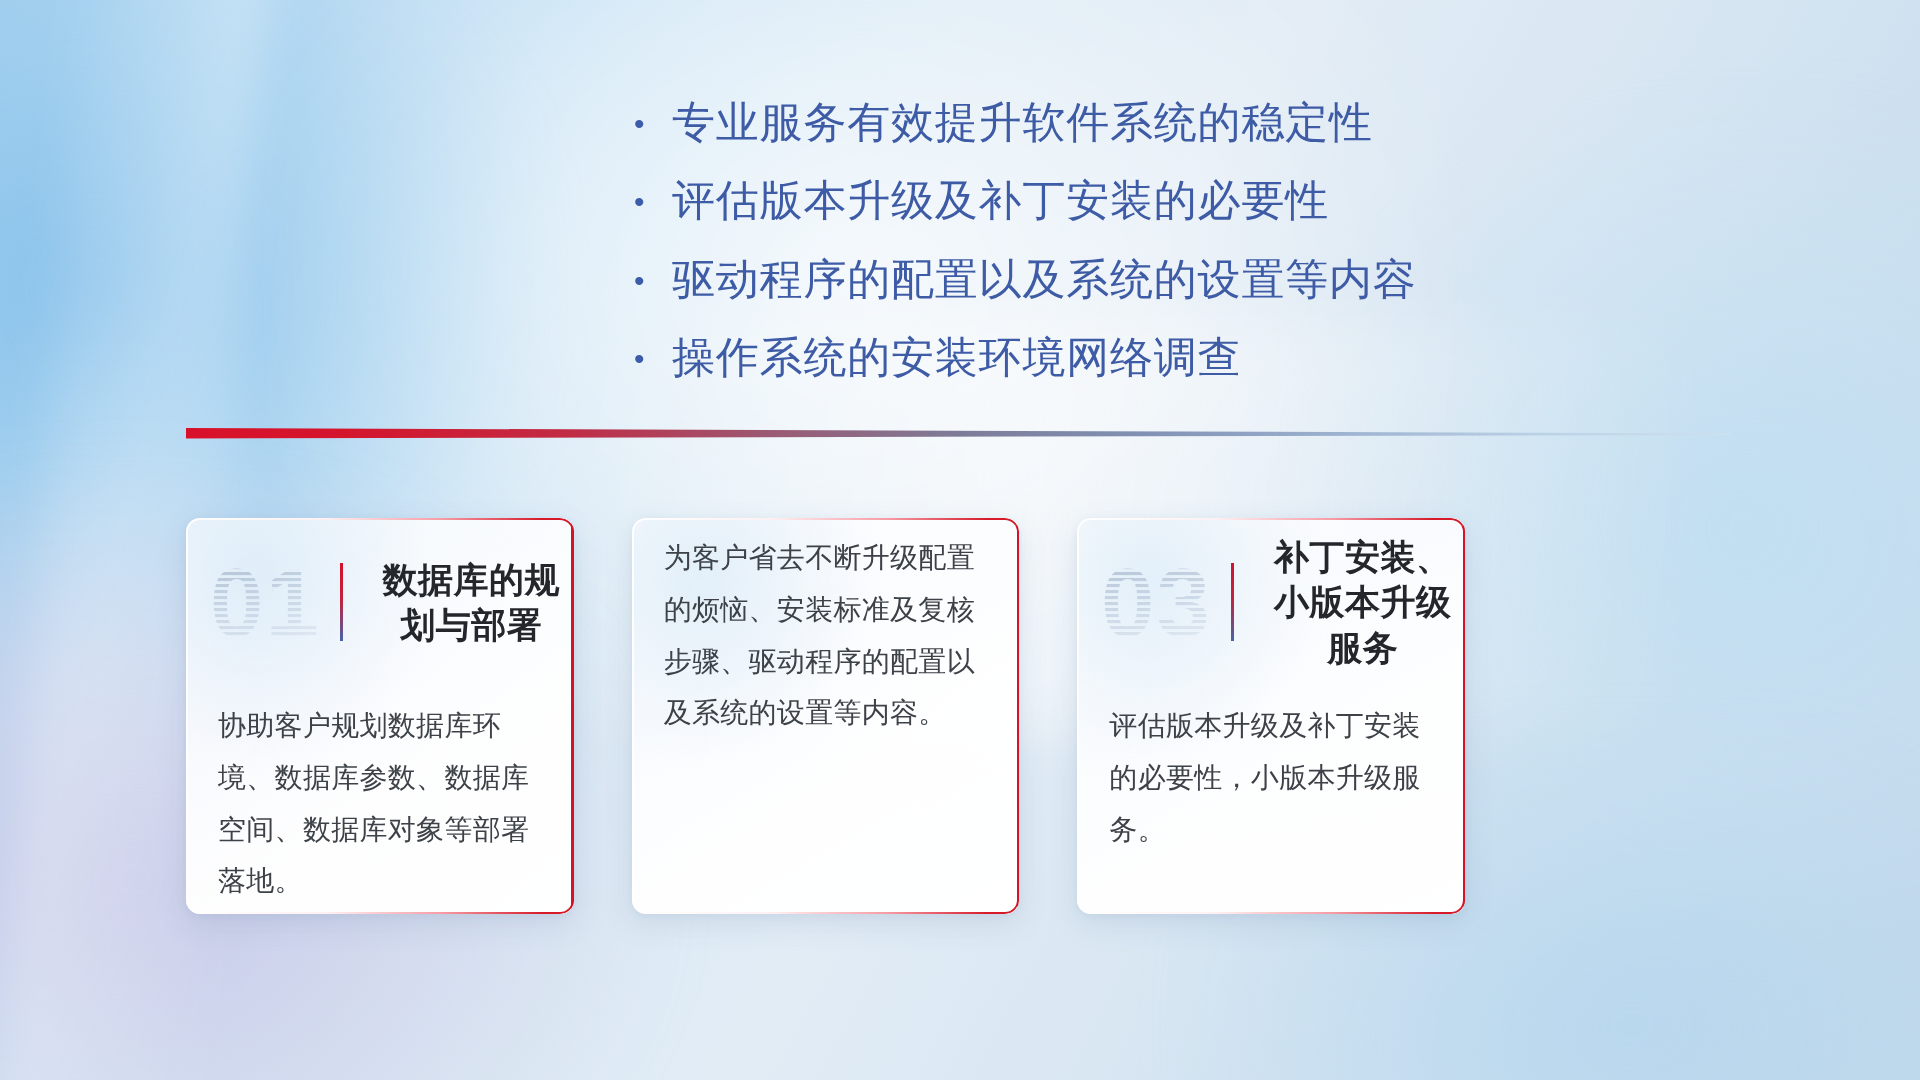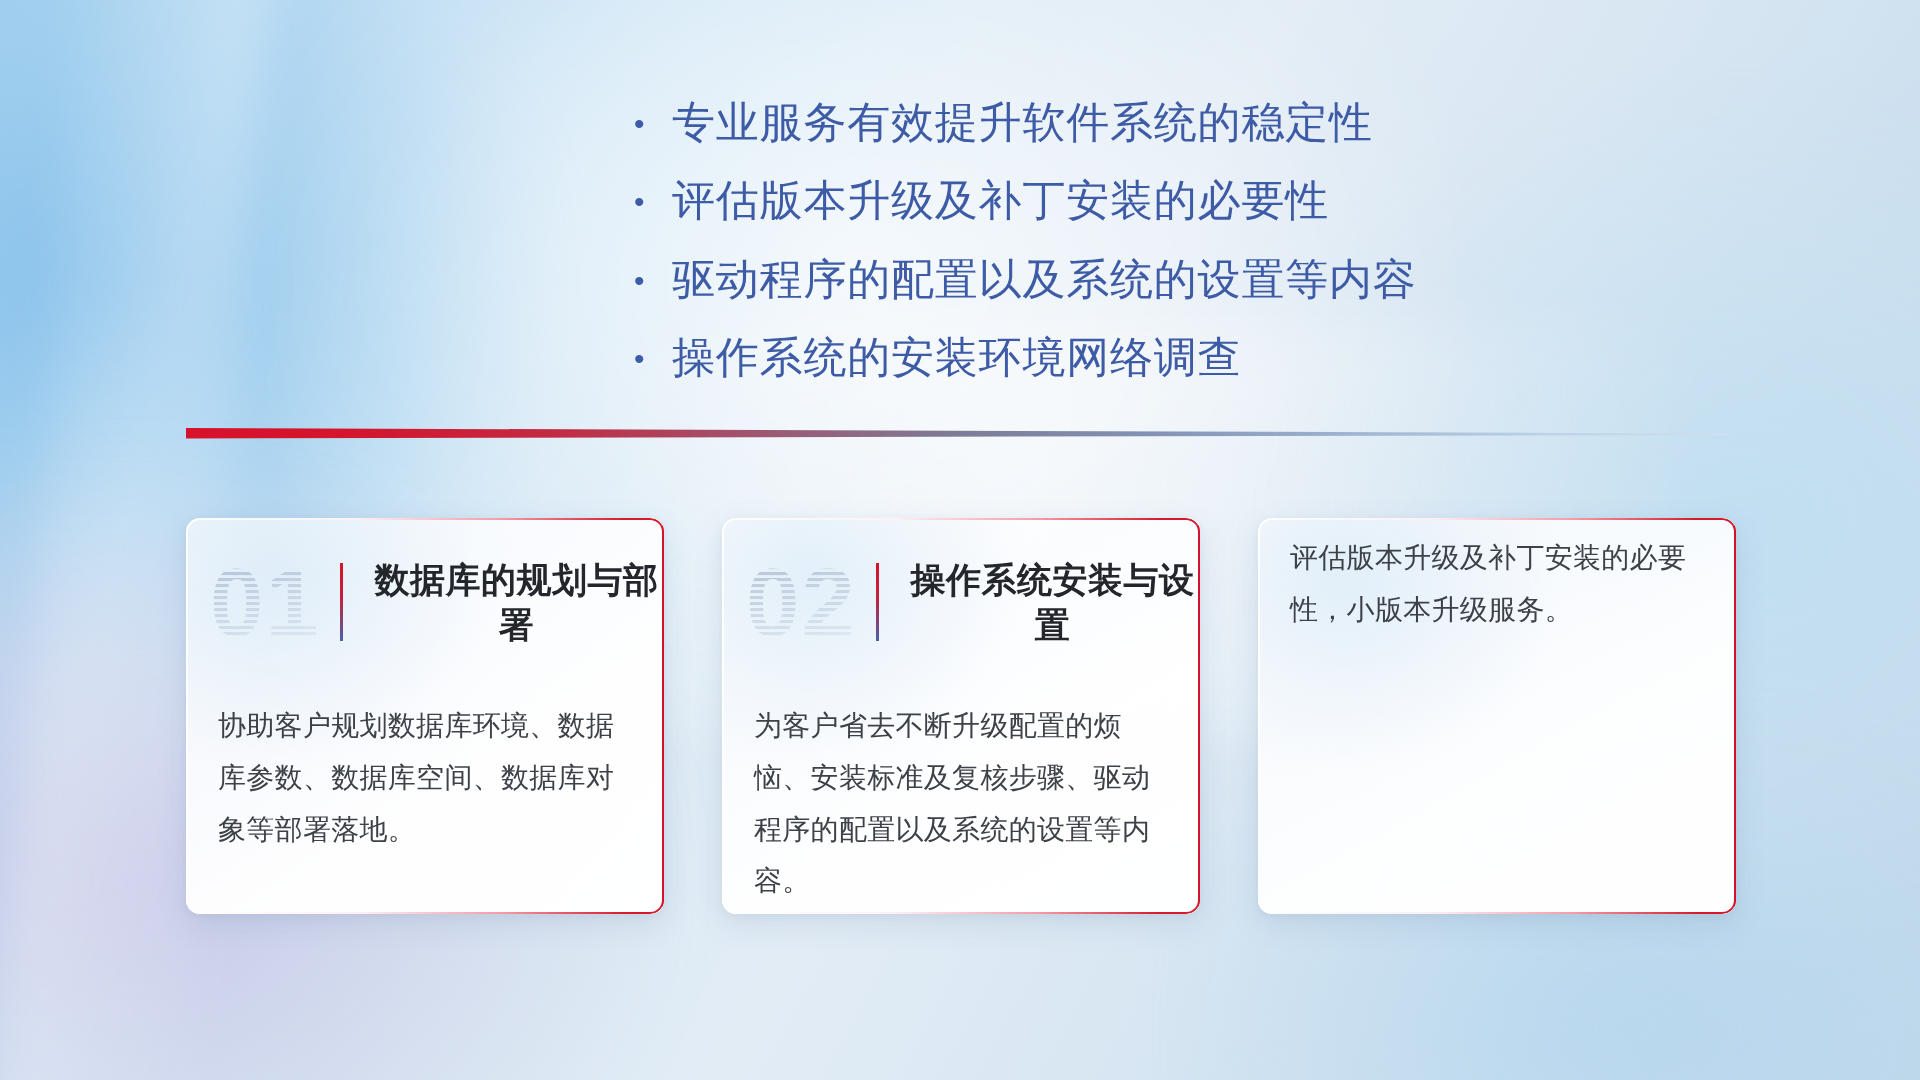--- a/index.html
+++ b/index.html
@@ -148,21 +148,21 @@
     height: 20px;
     z-index: 4;
   }
   .divider-wrap svg { display: block; width: 100%; height: 100%; }
 
   
   .cards {
     position: absolute;
     left: 186px;
     top: 518px;
-    width: 1550px;
+    width: 1279px;
     display: flex;
     gap: 58px;
     z-index: 6;
   }
   .card {
     position: relative;
     flex: 1 1 0;
     height: 396px;
     border-radius: 14px;
     overflow: hidden;
@@ -342,48 +342,48 @@
         <div class="head-bar"></div>
         <div class="card-title">数据库的规划与部署</div>
       </div>
       <div class="card-body">协助客户规划数据库环境、数据库参数、数据库空间、数据库对象等部署落地。</div>
     </div>
 
     <div class="card">
       <div class="card-sheen"></div>
       <div class="card-edge"></div>
       <div class="card-edge-right"></div>
+      <div class="card-body">为客户省去不断升级配置的烦恼、安装标准及复核步骤、驱动程序的配置以及系统的设置等内容。</div>
+    </div>
+
+    <div class="card">
+      <div class="card-sheen"></div>
+      <div class="card-edge"></div>
+      <div class="card-edge-right"></div>
       <div class="card-head">
         <div class="ghost-num">
           <svg viewBox="0 0 122 108">
             <defs>
-              <pattern id="stripes2" width="4" height="6" patternUnits="userSpaceOnUse">
+              <pattern id="stripes3" width="4" height="6" patternUnits="userSpaceOnUse">
                 <rect x="0" y="0" width="4" height="3.1" fill="#9fb0c6"></rect>
               </pattern>
-              <linearGradient id="fade2" x1="0" y1="0" x2="0.25" y2="1">
+              <linearGradient id="fade3" x1="0" y1="0" x2="0.25" y2="1">
                 <stop offset="0%" stop-color="#ffffff" stop-opacity="0.95"></stop>
                 <stop offset="45%" stop-color="#ffffff" stop-opacity="0.55"></stop>
                 <stop offset="100%" stop-color="#ffffff" stop-opacity="0.18"></stop>
               </linearGradient>
-              <mask id="m2">
-                <rect x="0" y="0" width="122" height="108" fill="url(#fade2)"></rect>
+              <mask id="m3">
+                <rect x="0" y="0" width="122" height="108" fill="url(#fade3)"></rect>
               </mask>
             </defs>
-            <g mask="url(#m2)" opacity="0.85">
-              <text x="2" y="88" font-family="'Liberation Sans', sans-serif" font-size="96" font-weight="700" letter-spacing="2" fill="url(#stripes2)">02</text>
+            <g mask="url(#m3)" opacity="0.85">
+              <text x="2" y="88" font-family="'Liberation Sans', sans-serif" font-size="96" font-weight="700" letter-spacing="2" fill="url(#stripes3)">03</text>
             </g>
           </svg>
         </div>
         <div class="head-bar"></div>
-        <div class="card-title">操作系统安装与设置</div>
+        <div class="card-title">补丁安装、小版本升级服务</div>
       </div>
-      <div class="card-body">为客户省去不断升级配置的烦恼、安装标准及复核步骤、驱动程序的配置以及系统的设置等内容。</div>
-    </div>
-
-    <div class="card">
-      <div class="card-sheen"></div>
-      <div class="card-edge"></div>
-      <div class="card-edge-right"></div>
       <div class="card-body">评估版本升级及补丁安装的必要性，小版本升级服务。</div>
     </div>
 
   </div>
 </div>
 
 </body></html>

